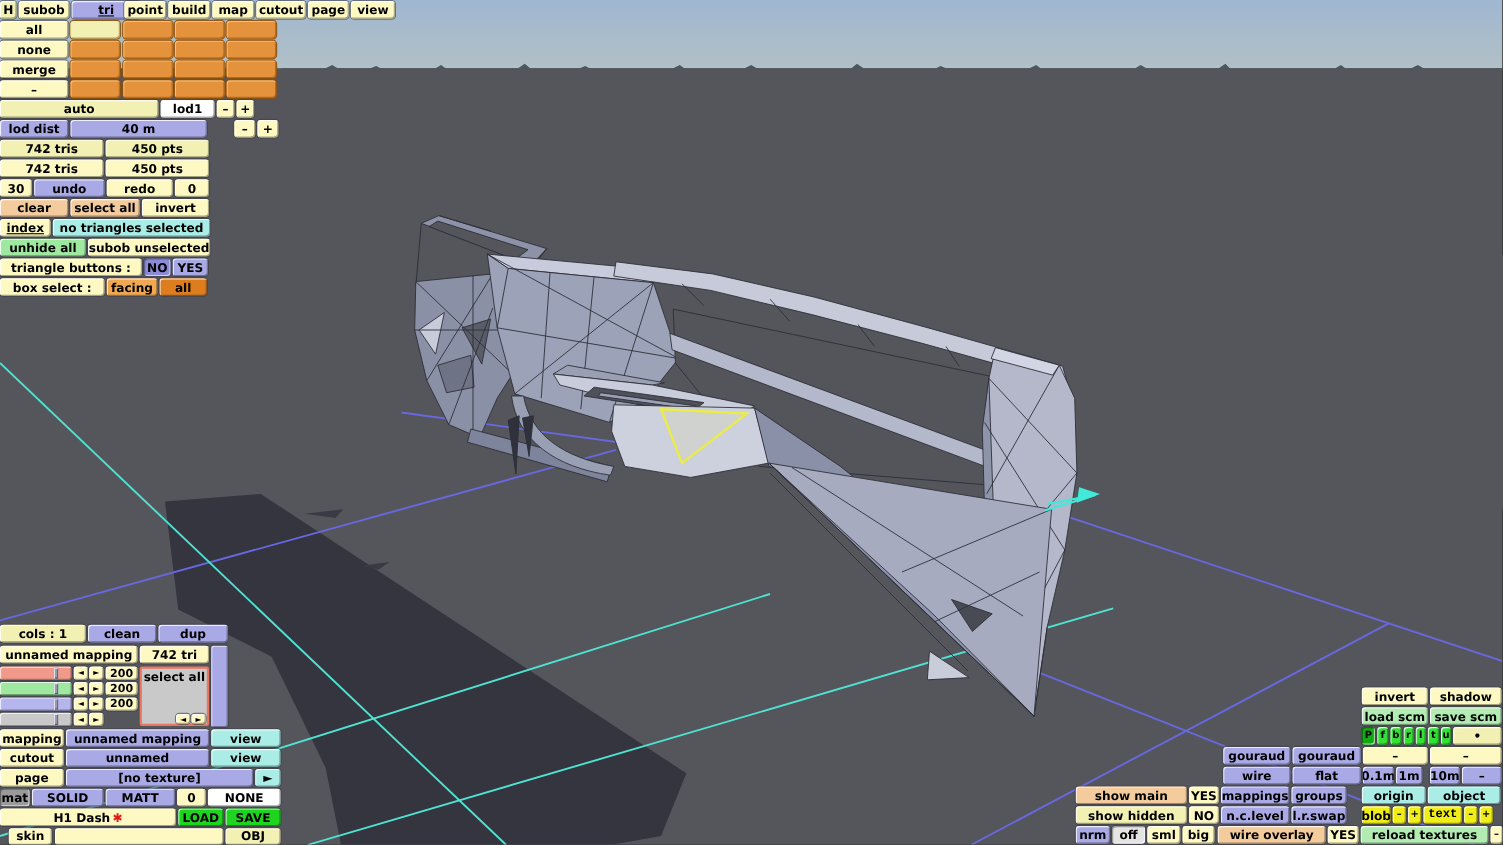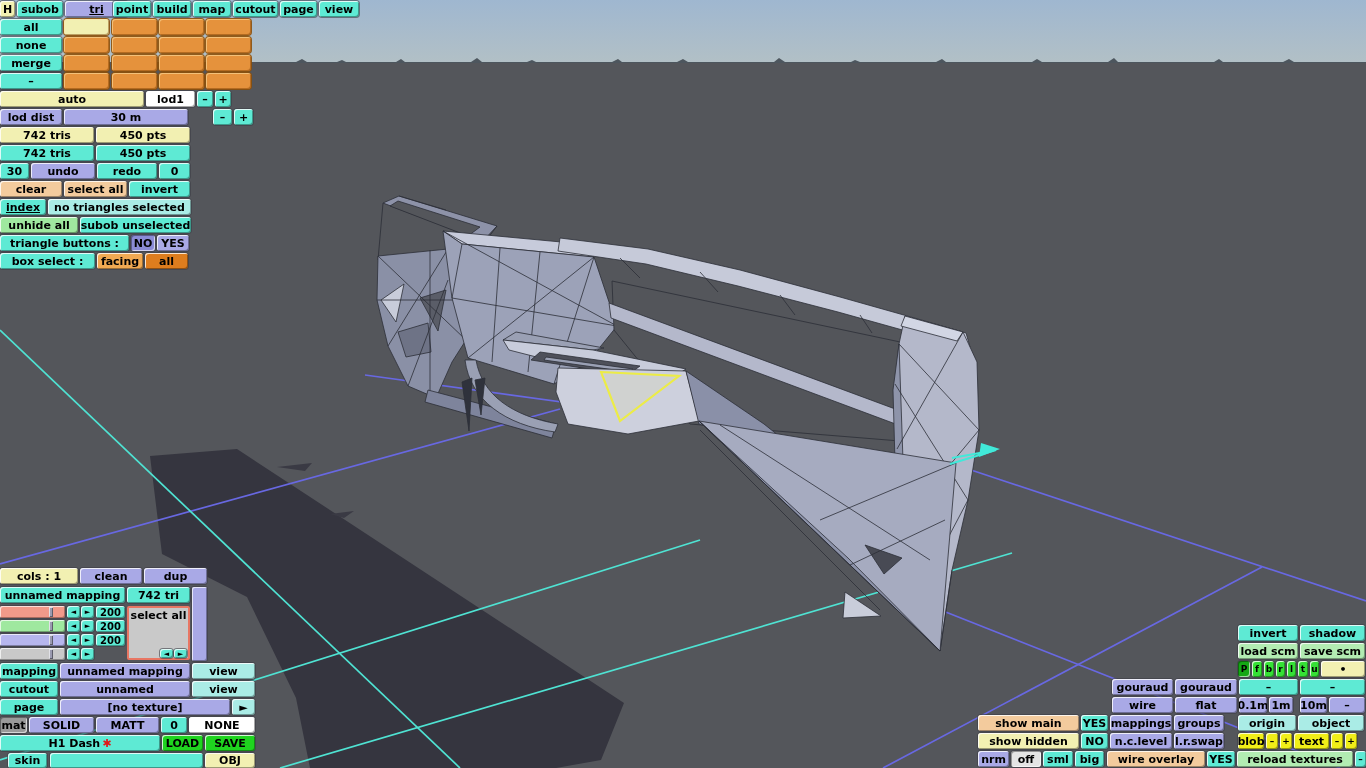--- a/index.html
+++ b/index.html
@@ -12,21 +12,21 @@
        border-radius:3px;white-space:nowrap;overflow:hidden;
        box-shadow:0 0 0 1px rgba(62,62,70,.6),
                   inset 1px 1px 0 rgba(255,255,255,.8),
                   inset -1px -1px 0 rgba(0,0,0,.35);}
   .pressed{box-shadow:0 0 0 1px rgba(62,62,70,.6),
                   inset 1px 1px 0 rgba(0,0,0,.35),
                   inset -1px -1px 0 rgba(255,255,255,.6);}
   .cellb{box-shadow:0 0 0 1px rgba(140,80,10,.9),
                   inset 1px 1px 0 rgba(255,230,170,.55),
                   inset -1px -1px 0 rgba(120,60,0,.45);}
-  .c-gray{background:#5eead4}.c-dgray{background:#9a9a9a}.c-off{background:#e4e4e4}
+  .c-gray{background:#fef9c3}.c-dgray{background:#9a9a9a}.c-off{background:#e4e4e4}
   .c-peri{background:#a9a9e6}.c-peridark{background:#8b8bd6}
   .c-pyel{background:#f2f0b2}.c-yel{background:#f0ee18}.c-tan{background:#ffffff}
   .c-org{background:#e5923c}.c-orgl{background:#f0a952}.c-orgd{background:#de7d1e}
   .c-peach{background:#f3cb9d}.c-cyan{background:#aaece6}
   .c-grn{background:#9fe89f}.c-lgrn{background:#b2ecb2}.c-bgrn{background:#1fd41f}
   .c-pgrn{background:#14a814}.c-cgrn{background:#35e035}
   .c-white{background:#ffffff}
   .ast{color:#e01818;margin-left:2px;font-size:11px;}
   .slider{position:absolute;box-sizing:border-box;border-radius:2px;
        box-shadow:0 0 0 1px rgba(62,62,70,.6),inset 1px 1px 0 rgba(255,255,255,.7),
@@ -154,21 +154,21 @@
       <div class="btn c-org cellb" style="left: 206px; top: 55px; width: 45px; height: 16px;"></div>
       <div class="btn c-org cellb" style="left: 64px; top: 73px; width: 45px; height: 16px;"></div>
       <div class="btn c-org cellb" style="left: 112px; top: 73px; width: 45px; height: 16px;"></div>
       <div class="btn c-org cellb" style="left: 159px; top: 73px; width: 45px; height: 16px;"></div>
       <div class="btn c-org cellb" style="left: 206px; top: 73px; width: 45px; height: 16px;"></div>
       <div class="btn c-pyel" style="left: 0px; top: 91px; width: 144px; height: 16px;">auto</div>
       <div class="btn c-tan" style="left: 146px; top: 91px; width: 49px; height: 16px;">lod1</div>
       <div class="btn c-gray" style="left: 197px; top: 91px; width: 16px; height: 16px;">–</div>
       <div class="btn c-gray" style="left: 215px; top: 91px; width: 16px; height: 16px;">+</div>
       <div class="btn c-peri" style="left: 0px; top: 109px; width: 62px; height: 16px;">lod dist</div>
-      <div class="btn c-peri" style="left: 64px; top: 109px; width: 124px; height: 16px;">30 m</div>
+      <div class="btn c-peri" style="left: 64px; top: 109px; width: 124px; height: 16px;">40 m</div>
       <div class="btn c-gray" style="left: 213px; top: 109px; width: 19px; height: 16px;">–</div>
       <div class="btn c-gray" style="left: 234px; top: 109px; width: 19px; height: 16px;">+</div>
       <div class="btn c-pyel" style="left: 0px; top: 127px; width: 94px; height: 16px;">742 tris</div>
       <div class="btn c-pyel" style="left: 96px; top: 127px; width: 94px; height: 16px;">450 pts</div>
       <div class="btn c-gray" style="left: 0px; top: 145px; width: 94px; height: 16px;">742 tris</div>
       <div class="btn c-gray" style="left: 96px; top: 145px; width: 94px; height: 16px;">450 pts</div>
       <div class="btn c-gray" style="left: 0px; top: 163px; width: 29px; height: 16px;">30</div>
       <div class="btn c-peri" style="left: 31px; top: 163px; width: 64px; height: 16px;">undo</div>
       <div class="btn c-gray" style="left: 97px; top: 163px; width: 60px; height: 16px;">redo</div>
       <div class="btn c-gray" style="left: 159px; top: 163px; width: 31px; height: 16px;">0</div>
@@ -238,21 +238,21 @@
       <div class="btn c-peri" style="left: 1174px; top: 715px; width: 50px; height: 16px;">groups</div>
       <div class="btn c-cyan" style="left: 1238px; top: 715px; width: 58px; height: 16px;">origin</div>
       <div class="btn c-cyan" style="left: 1298px; top: 715px; width: 66px; height: 16px;">object</div>
       <div class="btn c-pyel" style="left: 978px; top: 733px; width: 101px; height: 16px;">show hidden</div>
       <div class="btn c-gray" style="left: 1081px; top: 733px; width: 27px; height: 16px;">NO</div>
       <div class="btn c-peri" style="left: 1110px; top: 733px; width: 62px; height: 16px;">n.c.level</div>
       <div class="btn c-peri" style="left: 1174px; top: 733px; width: 50px; height: 16px;">l.r.swap</div>
       <div class="btn c-yel" style="left: 1238px; top: 733px; width: 26px; height: 16px;">blob</div>
       <div class="btn c-yel" style="left: 1266px; top: 733px; width: 12px; height: 16px; font-size: 9px;">–</div>
       <div class="btn c-yel" style="left: 1280px; top: 733px; width: 12px; height: 16px; font-size: 9px;">+</div>
-      <div class="btn c-yel" style="left: 1294px; top: 733px; width: 35px; height: 16px;">text</div>
+      <div class="btn c-yel" style="left: 1294px; top: 733px; width: 35px; height: 16px; font-family: Liberation Mono, monospace;">text</div>
       <div class="btn c-yel" style="left: 1331px; top: 733px; width: 12px; height: 16px; font-size: 9px;">–</div>
       <div class="btn c-yel" style="left: 1345px; top: 733px; width: 12px; height: 16px; font-size: 9px;">+</div>
       <div class="btn c-peri" style="left: 978px; top: 751px; width: 31px; height: 16px;">nrm</div>
       <div class="btn c-off pressed" style="left: 1011px; top: 751px; width: 30px; height: 16px;">off</div>
       <div class="btn c-gray" style="left: 1043px; top: 751px; width: 30px; height: 16px;">sml</div>
       <div class="btn c-gray" style="left: 1075px; top: 751px; width: 29px; height: 16px;">big</div>
       <div class="btn c-peach" style="left: 1107px; top: 751px; width: 98px; height: 16px;">wire overlay</div>
       <div class="btn c-gray" style="left: 1207px; top: 751px; width: 28px; height: 16px;">YES</div>
       <div class="btn c-lgrn" style="left: 1237px; top: 751px; width: 116px; height: 16px;">reload textures</div>
       <div class="btn c-gray" style="left: 1355px; top: 751px; width: 11px; height: 16px; font-size: 9px;">–</div>

